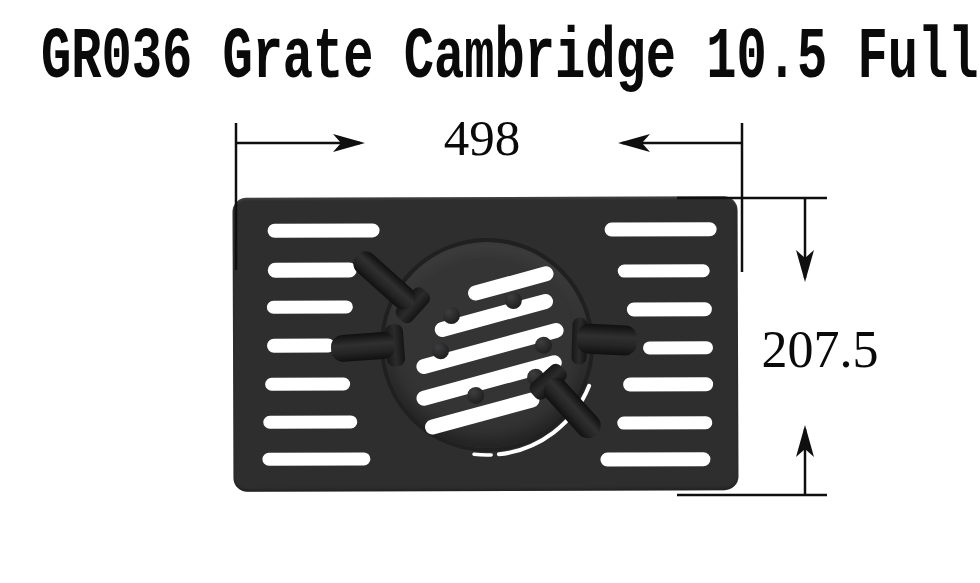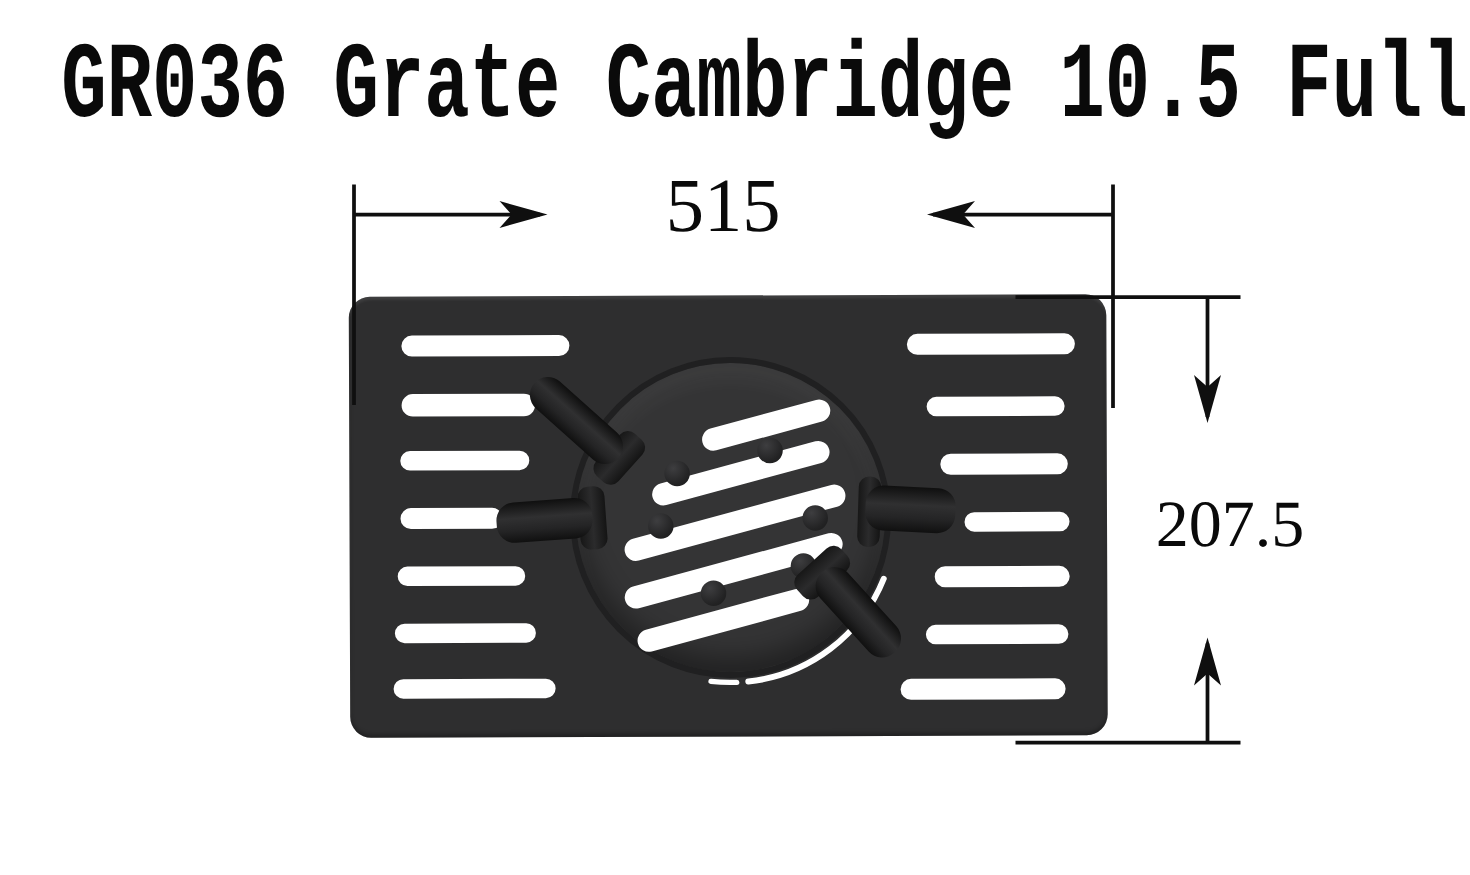--- a/index.html
+++ b/index.html
@@ -26,21 +26,21 @@
   .bolt{position:absolute;width:17px;height:17px;border-radius:50%;
         background:radial-gradient(circle at 35% 30%, #3e3e40, #232324 65%, #1a1a1a);}
   .cyl{position:absolute;border-radius:12px;
        background:linear-gradient(180deg,#0f0f0f 0%,#303031 40%,#242425 70%,#101010 100%);}
   .collar{position:absolute;border-radius:7px;
        background:linear-gradient(90deg,#171717,#2b2b2c 50%,#141414);}
   .dim-svg{position:absolute;left:0;top:0;}
   .dim-text{position:absolute;color:var(--c-text);text-align:center;
             font-family:"Liberation Serif",serif;}
   .dim-width{left:402px;top:112px;width:120px;height:52px;line-height:52px;font-size:51px;}
-  .dim-height{left:730px;top:323px;width:140px;height:54px;line-height:54px;font-size:44px;}
+  .dim-height{left:730px;top:323px;width:140px;height:54px;line-height:54px;font-size:52px;}
 </style>
 </head>
 <body>
 
 <div class="page">
 
   <div class="title-row">
     <span class="title">GR036 Grate Cambridge 10.5 Full</span>
   </div>
 
@@ -113,17 +113,17 @@
       <g stroke="#0f0f0f" stroke-width="2.5" fill="#0f0f0f">
         <line x1="657" y1="198" x2="807" y2="198"></line>
         <line x1="657" y1="495" x2="807" y2="495"></line>
         <line x1="785" y1="198" x2="785" y2="278"></line>
         <line x1="785" y1="429" x2="785" y2="495"></line>
         <path d="M785,282 L776,250 L785,258 L794,250 Z" stroke="none"></path>
         <path d="M785,425 L776,457 L785,449 L794,457 Z" stroke="none"></path>
       </g>
     </svg>
 
-    <div class="dim-text dim-width">515</div>
+    <div class="dim-text dim-width">498</div>
     <div class="dim-text dim-height">207.5</div>
 
   </div>
 </div>
 
 </body></html>

